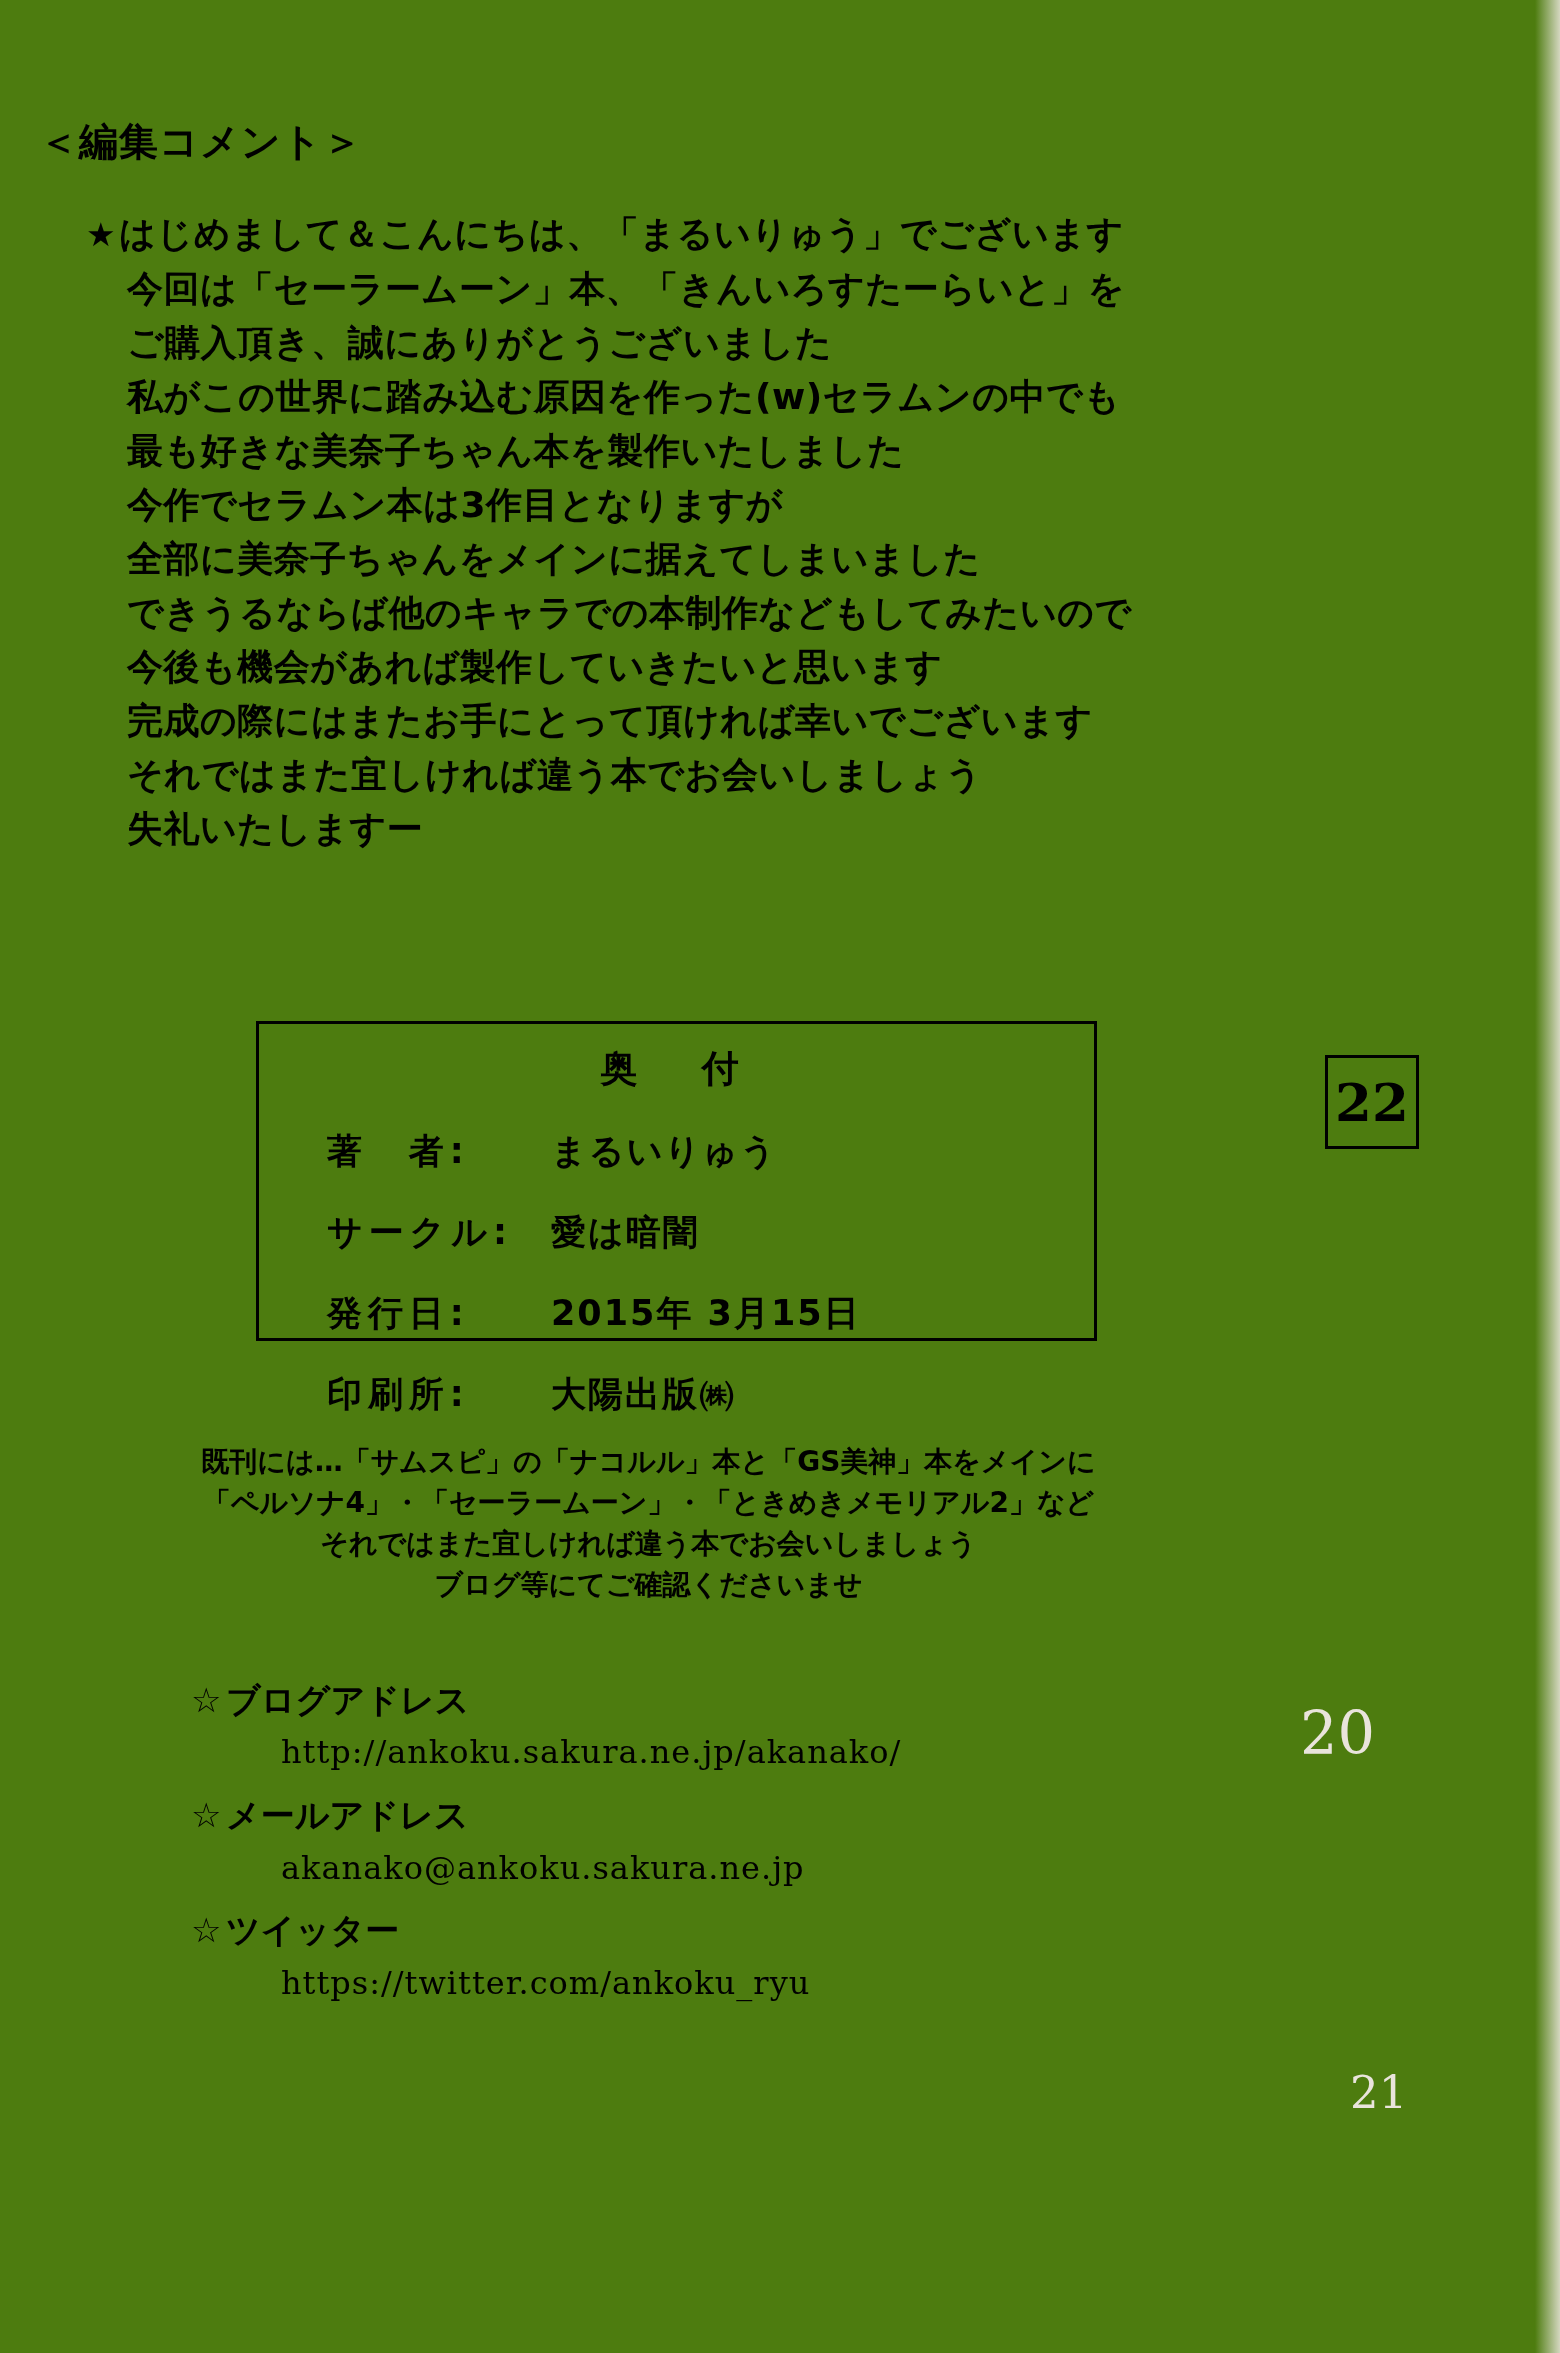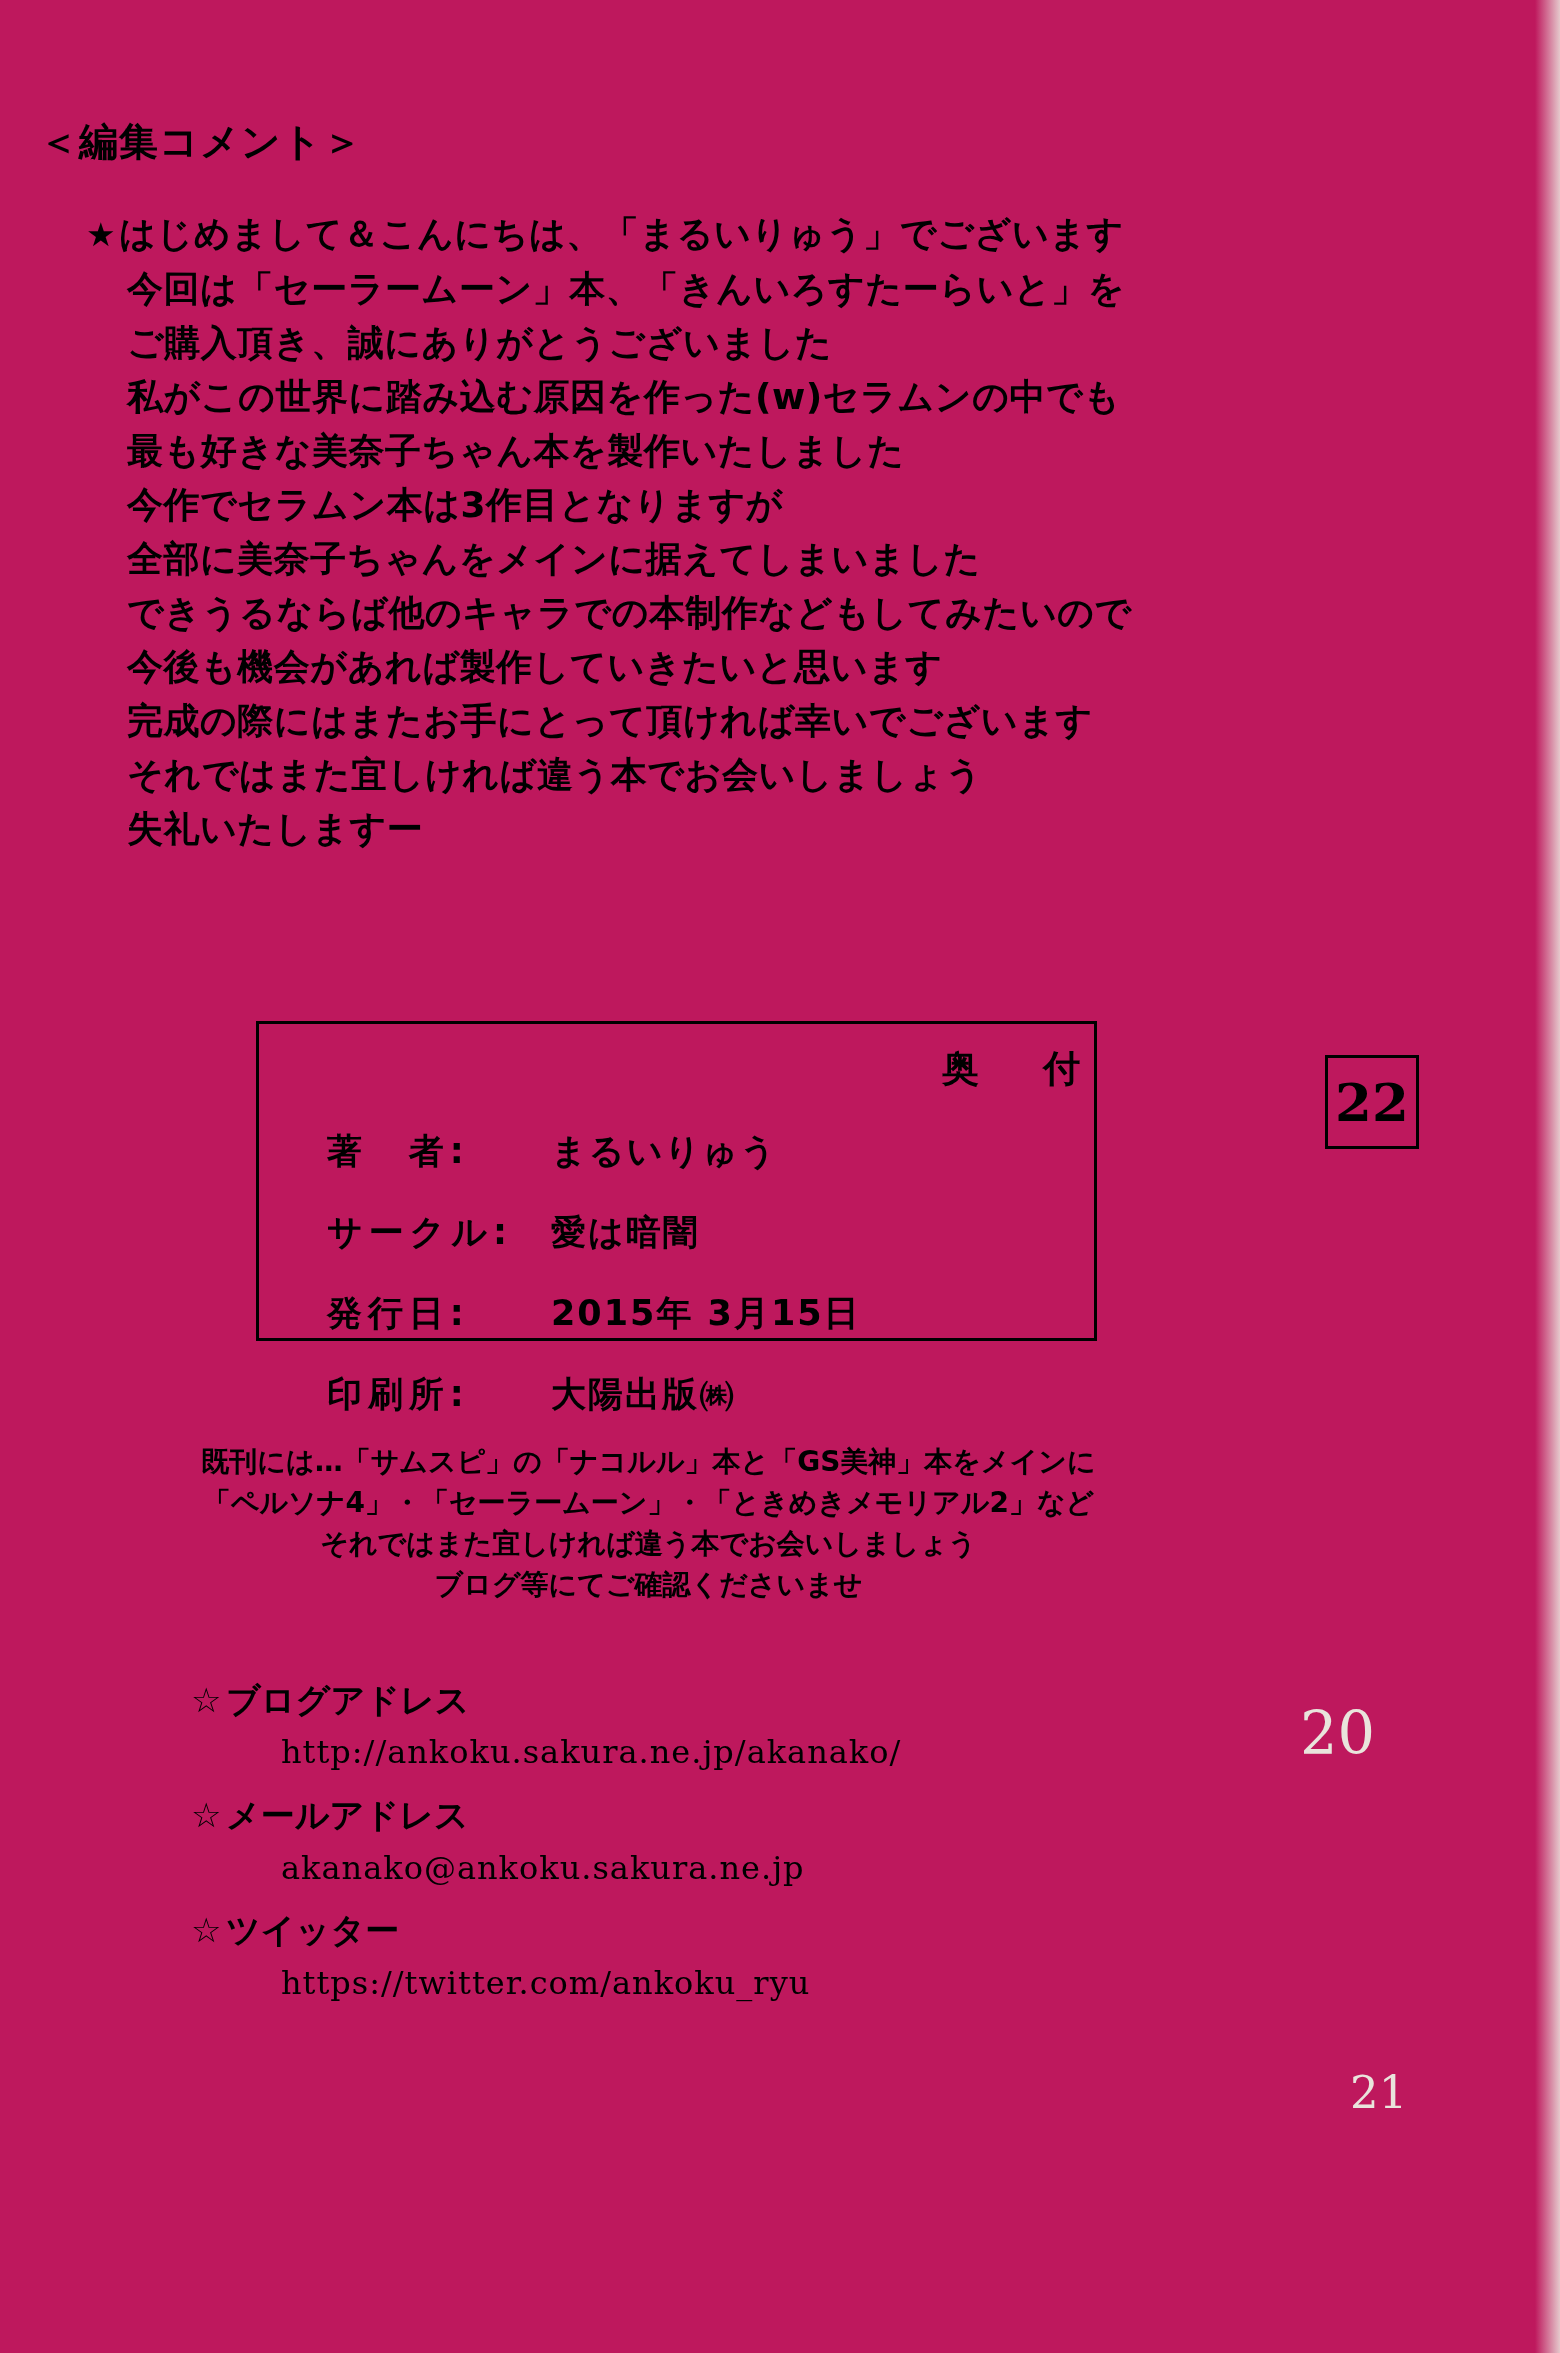--- a/index.html
+++ b/index.html
@@ -12,21 +12,21 @@
     height: 2353px;
     position: relative;
     overflow: hidden;
     font-family: "DejaVu Sans", sans-serif;
     color: #000000;
   }
 
   .page {
     position: absolute;
     inset: 0;
-    background: #be185d;
+    background: #4d7c0f;
     text-decoration: underline;
   }
 
   
   .section-heading {
     position: absolute;
     left: 39px;
     top: 115px;
     font-size: 39px;
     font-weight: 700;
@@ -65,21 +65,21 @@
   .colophon {
     position: absolute;
     left: 256px;
     top: 1021px;
     width: 841px;
     height: 320px;
     border: 3.9px solid #000;
     box-sizing: border-box;
   }
   .colophon-title {
-    text-align: right;
+    text-align: center;
     font-size: 37px;
     font-weight: 700;
     letter-spacing: 13.7px;
     margin-top: 19.5px;
   }
   .colophon-row {
     display: flex;
     align-items: baseline;
     font-size: 35px;
     font-weight: 700;

